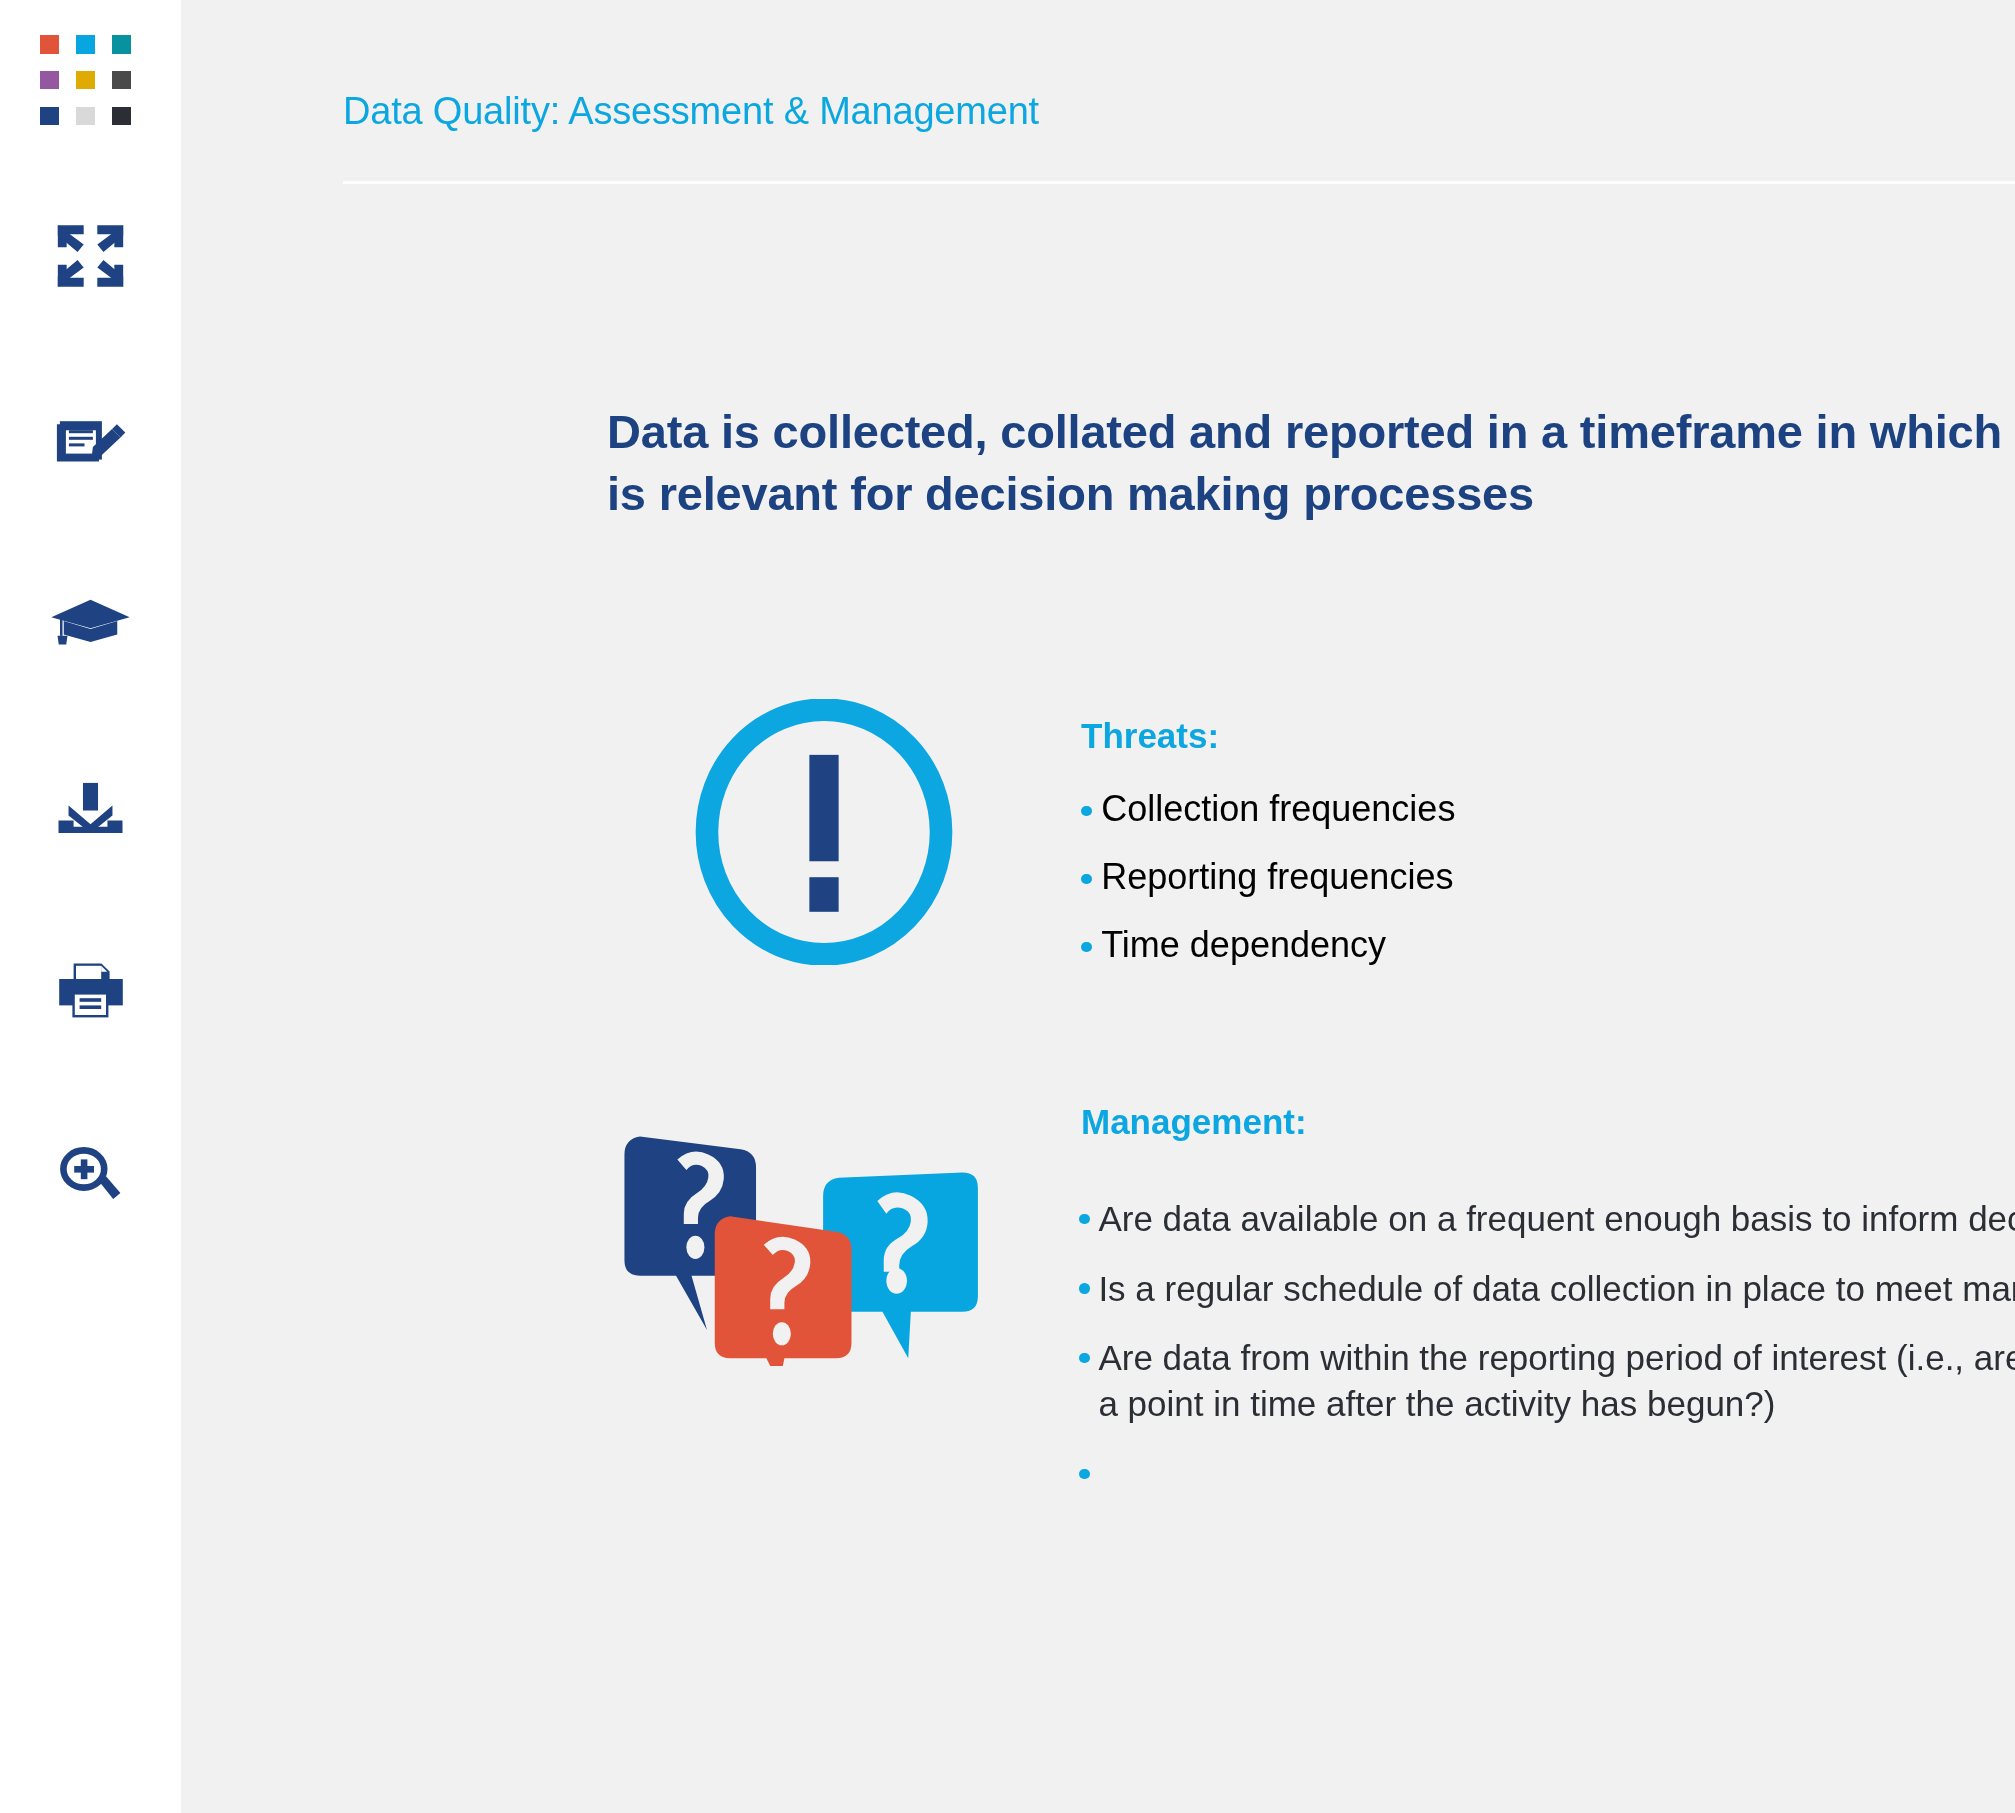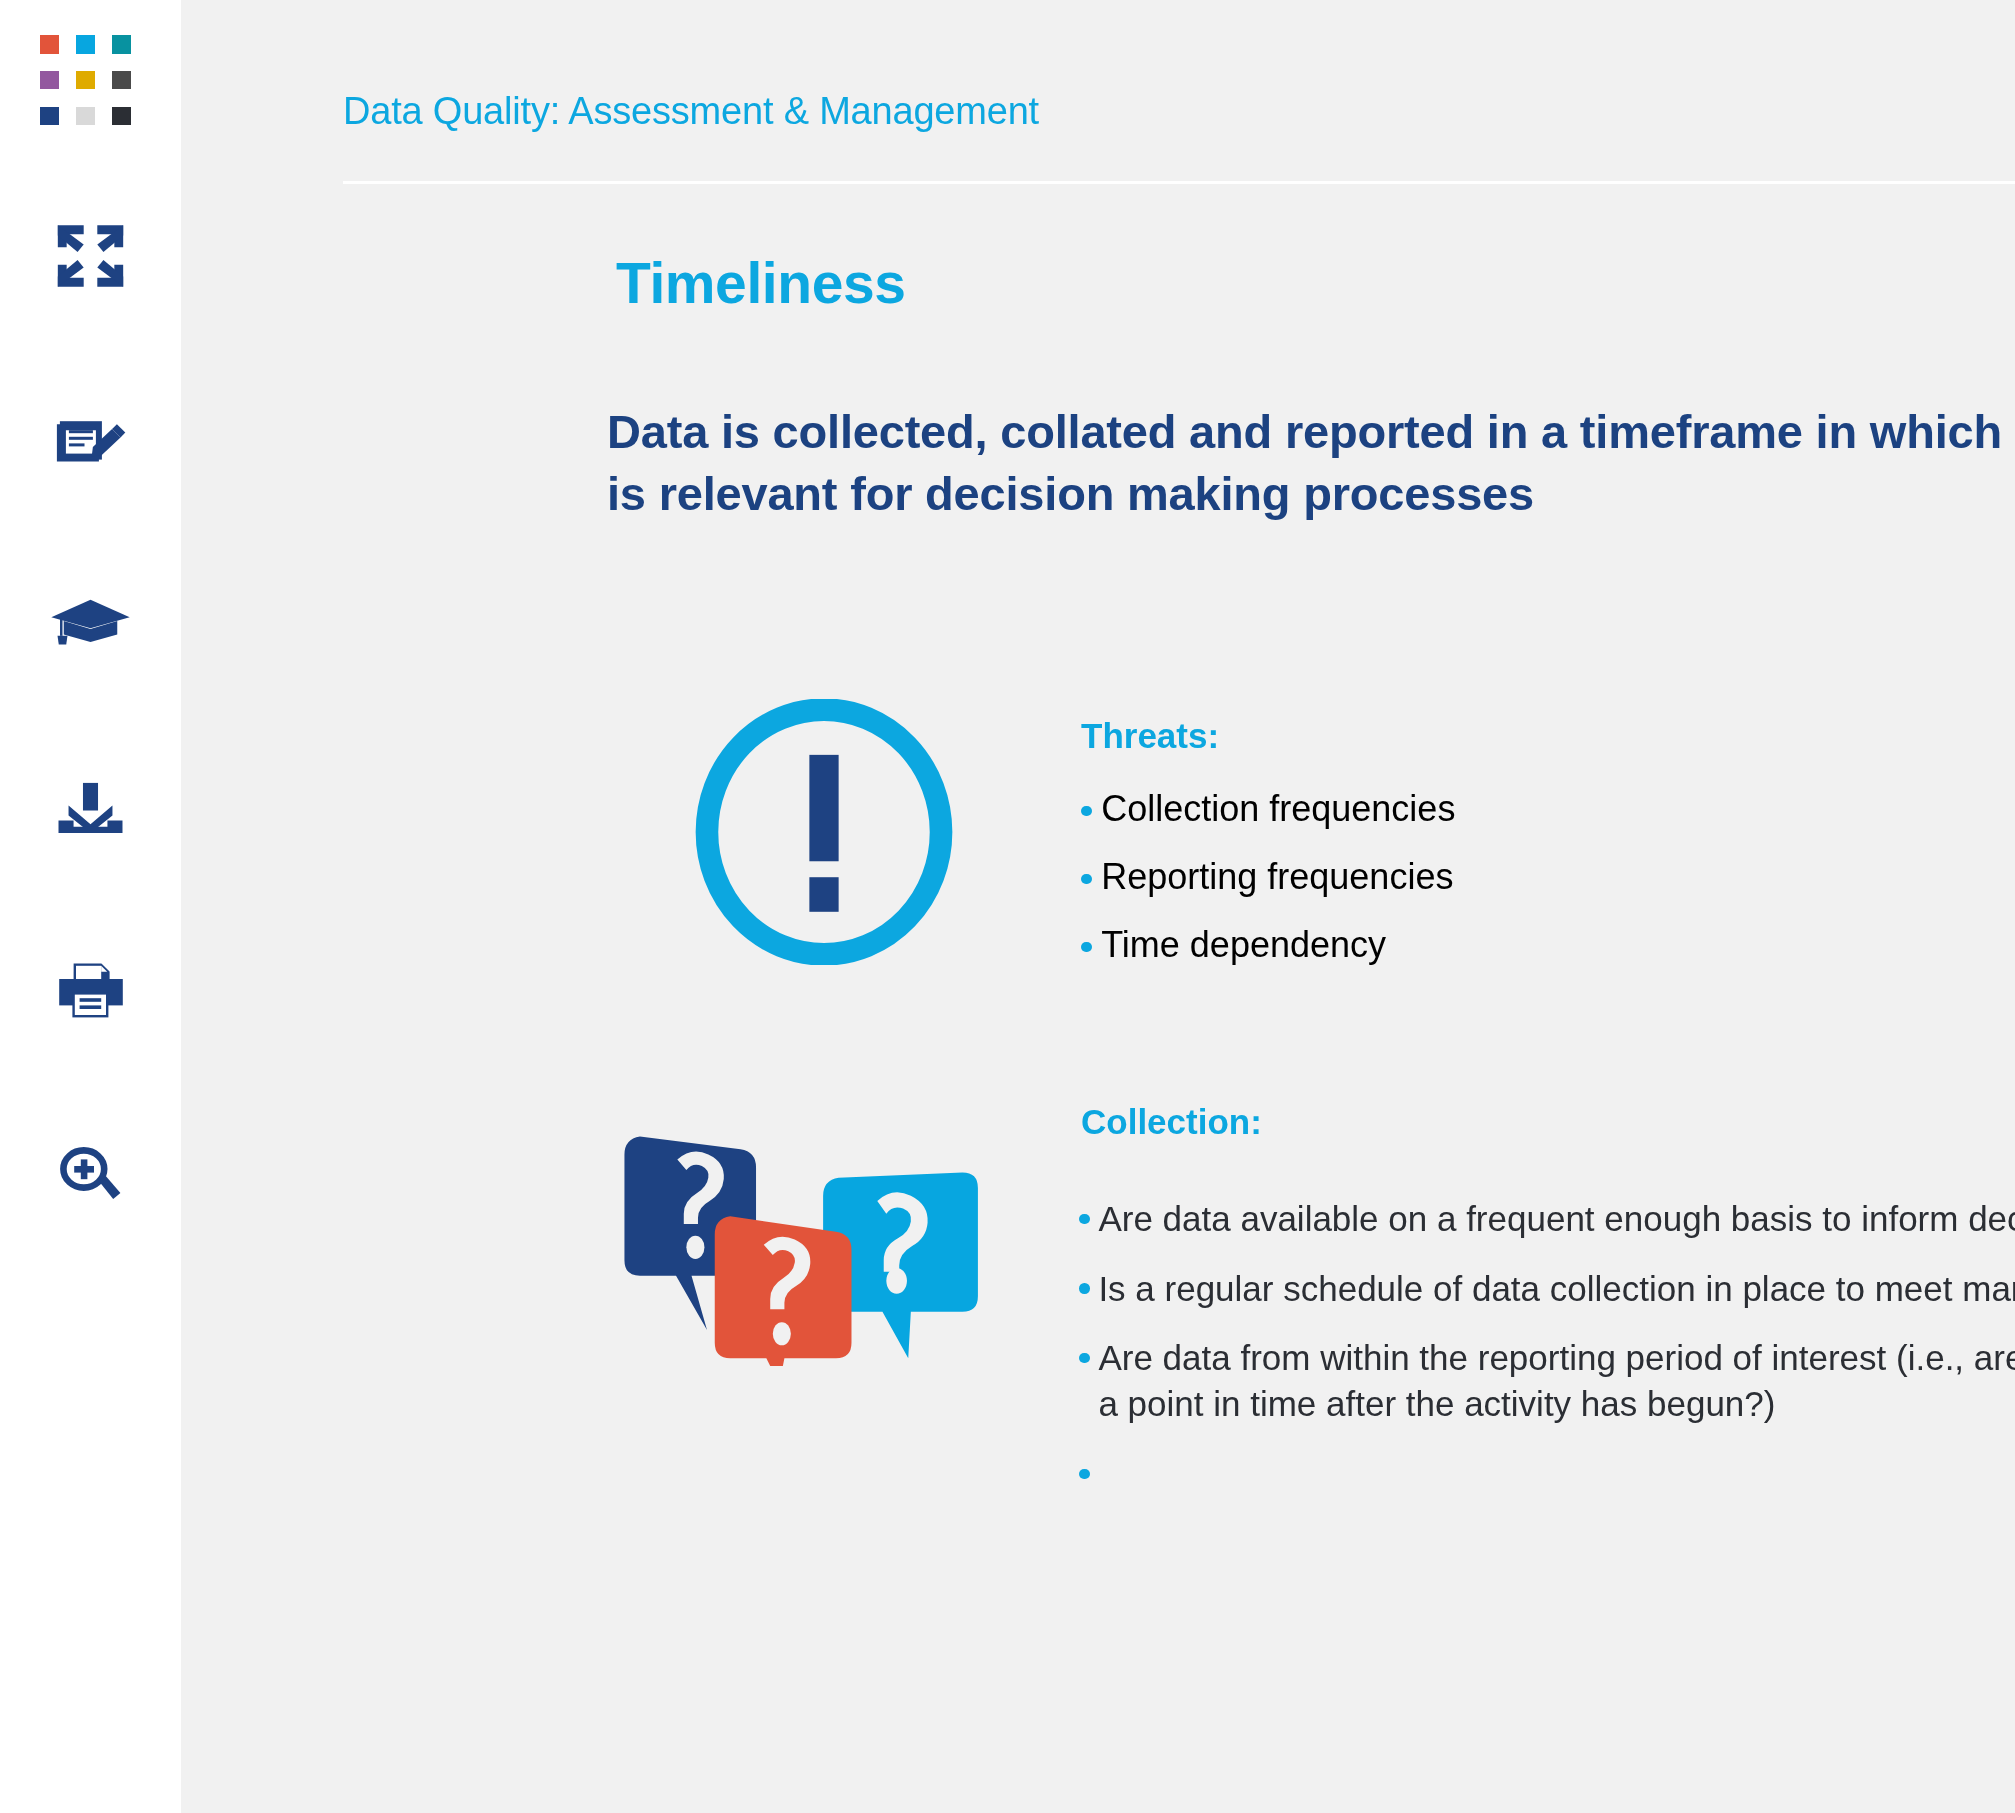--- a/index.html
+++ b/index.html
@@ -208,21 +208,20 @@
 </div>
 
 <div id="canvas">
 
   <div id="header">
     <div id="header-title">Data Quality: Assessment &amp; Management</div>
 
   </div>
   <div id="header-rule"></div>
 
-  <div id="slide-title">Timeliness</div>
   <div id="slide-subtitle">Data is collected, collated and reported in a timeframe in which it is relevant for decision making processes</div>
 
   <div id="threat-icon">
     <svg width="266" height="266" viewBox="0 0 200 200">
       <ellipse cx="100" cy="100" rx="88" ry="92" fill="none" stroke="#0ca7e0" stroke-width="17"></ellipse>
       <rect x="89" y="42" width="22" height="80" fill="#1e4282"></rect>
       <rect x="89" y="134" width="22" height="26" fill="#1e4282"></rect>
     </svg>
   </div>
   <div id="threats-head">Threats:</div>
@@ -256,21 +255,21 @@
         <ellipse cx="221" cy="134" rx="8" ry="10" fill="#f1f1f1"></ellipse>
       </g>
 
       <g>
         <path d="M80 98 q0 -12 12 -14 l82 12 q12 2 12 14 l0 72 q0 12 -12 12 l-40 0 l-4 20 l-10 -20 l-28 0 q-12 0 -12 -12z" fill="#e2543a"></path>
         <path d="M118 106 q11 -10 24 -4 q13 6 12 19 q-1 11 -11 17 q-9 5 -9 13 l0 5 l-11 0 l0 -8 q0 -10 10 -16 q8 -5 9 -12 q1 -6 -5 -9 q-7 -3 -12 3z" fill="#f1f1f1"></path>
         <ellipse cx="132" cy="175" rx="7" ry="9" fill="#f1f1f1"></ellipse>
       </g>
     </svg>
   </div>
-  <div id="questions-head">Collection:</div>
+  <div id="questions-head">Management:</div>
   <div id="questions-list">
     <div class="bullet-row">
       <span class="dot"></span>
       <span class="btext">Are data available on a frequent enough basis to inform decisions?</span>
     </div>
     <div class="bullet-row">
       <span class="dot"></span>
       <span class="btext">Is a regular schedule of data collection in place to meet management needs?</span>
     </div>
     <div class="bullet-row">

